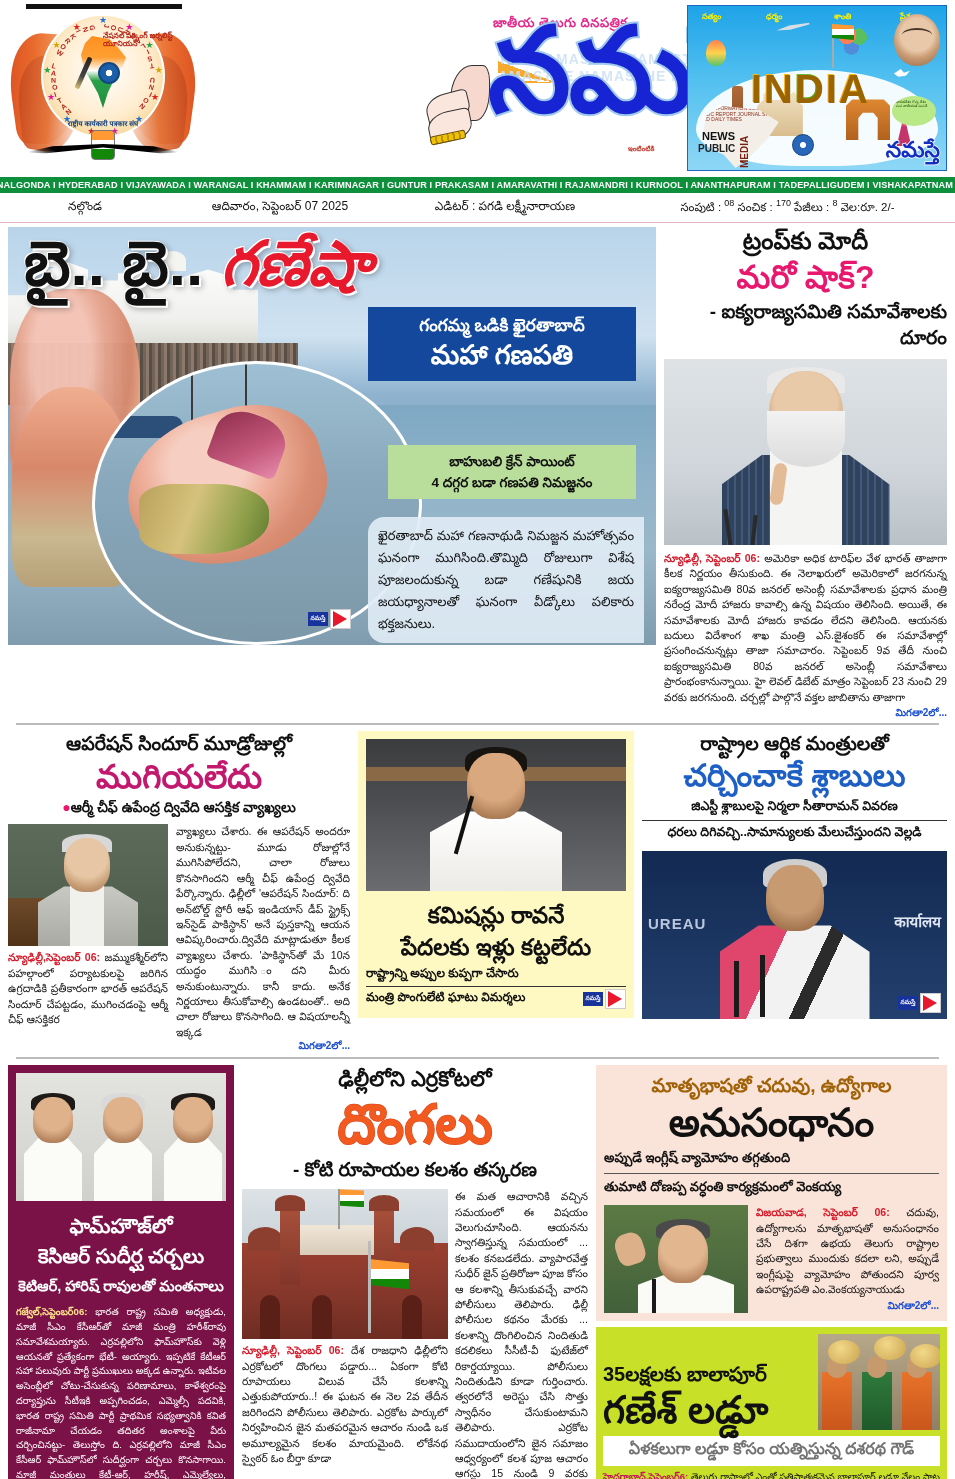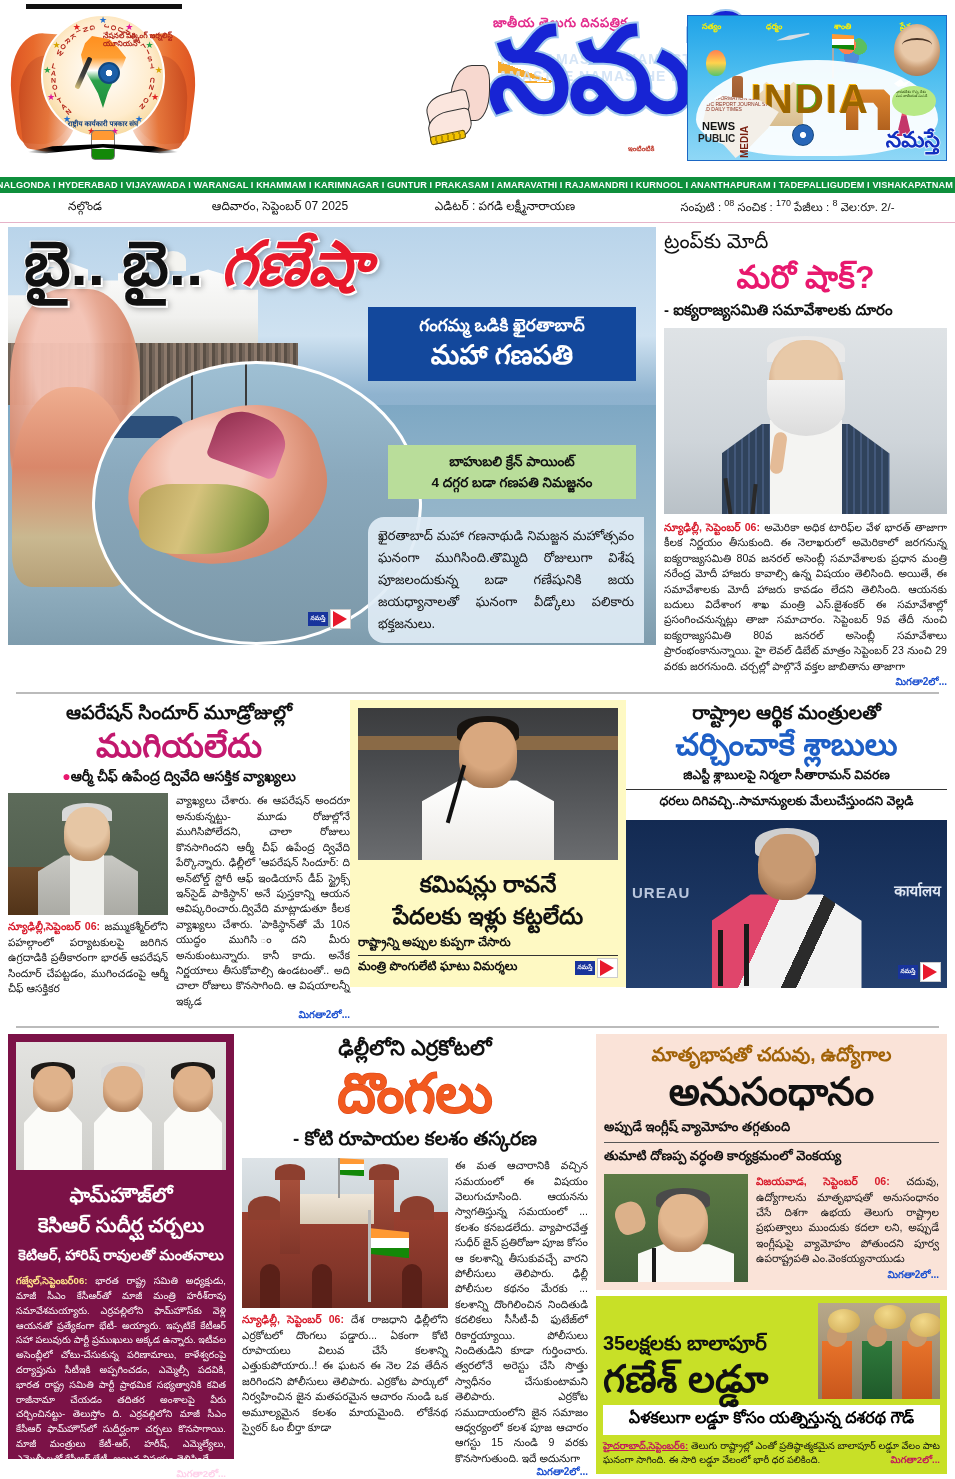--- a/index.html
+++ b/index.html
@@ -129,21 +129,21 @@
   .hands .bangle {
     position:absolute; left:4px; top:68px; width:36px; height:9px;
     background:repeating-linear-gradient(90deg,#f2c200 0 4px,#b89000 4px 6px);
     border:1px solid #6b5400; border-radius:3px; transform:rotate(-12deg);
   }
   .tiny-red {
     position:absolute; left:430px; top:142px; font-size:7px; color:#c0392b; font-weight:bold;
   }
 
   .banner-box {
-    flex:0 0 auto; width:260px; height:146px; margin-left:6px;
+    flex:0 0 auto; width:260px; height:166px; margin-left:6px;
     border:1px solid #1b67c4; position:relative; overflow:hidden;
     background: linear-gradient(180deg,#1fa3e8 0%, #52c0f0 45%, #8fd7f6 100%);
   }
   .banner-box .bword {
     position:absolute; top:6px; font-size:8px; color:#fff200; font-weight:bold;
   }
   .banner-box .cloud {
     position:absolute; left:8px; bottom:4px; width:242px; height:96px;
     background:#fff; border-radius:50% 50% 42% 42% / 62% 62% 38% 38%;
     opacity:.93;
@@ -311,43 +311,43 @@
   }
 
   .lead-body {
     position:absolute; right:12px; bottom:4px; width:276px; z-index:6;
     background:rgba(223,235,245,.92); padding:8px 10px;
     border-radius:16px 0 0 16px;
     font-size:13px; line-height:22px; color:#111; text-align:justify;
   }
 
   
-  .r-kicker { font-size:20px; font-weight:normal; text-align:left; color:#111; line-height:28px; }
+  .r-kicker { font-size:24px; font-weight:bold; text-align:center; color:#111; line-height:28px; }
   .r-head { font-size:32px; font-weight:bold; text-align:center; color:#e8186e; line-height:40px; margin-top:2px; }
-  .r-sub { font-size:15px; font-weight:bold; text-align:left; color:#111; margin-top:4px; }
+  .r-sub { font-size:19px; font-weight:bold; text-align:right; color:#111; margin-top:4px; }
   .r-photo {
     margin-top:6px; width:100%; height:186px; overflow:hidden; position:relative;
     background:linear-gradient(180deg,#dfe3e6 0%,#cfd5da 60%,#b9c1c7 100%);
   }
   .r-photo .head { position:absolute; left:50%; transform:translateX(-50%); top:12px; width:74px; height:88px; border-radius:46% 46% 44% 44%; background:radial-gradient(circle at 50% 36%, #e8c9a8 0 46%, #c99a74 70%, #a87a55 100%); }
   .r-photo .beard { position:absolute; left:50%; transform:translateX(-50%); top:52px; width:78px; height:56px; border-radius:0 0 50% 50%; background:linear-gradient(180deg,#f2f2f2,#dcdcdc); }
   .r-photo .hair { position:absolute; left:50%; transform:translateX(-50%); top:8px; width:78px; height:26px; border-radius:50% 50% 0 0; background:#e9e9e9; }
   .r-photo .vest { position:absolute; left:50%; transform:translateX(-50%); top:96px; width:168px; height:92px; background:repeating-linear-gradient(90deg,#30435c 0 5px,#43587a 5px 7px); clip-path:polygon(24% 0,76% 0,100% 32%,100% 100%,0 100%,0 32%); }
   .r-photo .kurta { position:absolute; left:50%; transform:translateX(-50%); top:92px; width:72px; height:96px; background:#f4f4f2; }
   .r-photo .finger { position:absolute; left:108px; top:104px; width:13px; height:42px; background:#e4bb97; border-radius:7px; transform:rotate(8deg); }
   .r-photo .mic1 { position:absolute; left:62px; top:150px; width:4px; height:38px; background:#2a2a2a; transform:rotate(-8deg); }
   .r-photo .mic2 { position:absolute; left:88px; top:156px; width:4px; height:32px; background:#2a2a2a; transform:rotate(6deg); }
 
   .body-text { font-size:10.6px; line-height:15.4px; color:#111; text-align:justify; }
   .dateline { color:#d81b2b; font-weight:bold; }
   .cont { color:#1b4fd0; font-weight:bold; font-size:10px; }
   .cont-right { text-align:right; display:block; }
 
   
-  .row2 { display:flex; margin-top:6px;justify-content:flex-end; }
+  .row2 { display:flex; gap:8px; margin-top:6px;justify-content:flex-end; }
   .c2a { width:342px; }
   .c2b { width:276px; }
   .c2c { flex:1; }
 
   .r2-kicker { font-size:19px; font-weight:bold; text-align:center; color:#111; line-height:25px; }
   .r2-head { font-size:33px; font-weight:bold; text-align:center; color:#c2186e; line-height:41px; }
   .r2-sub { font-size:14px; font-weight:bold; text-align:center; color:#111; margin-top:2px; }
   .r2-sub .bullet { color:#e8186e; }
 
   .two-col { display:flex; gap:8px; margin-top:5px; }
@@ -456,21 +456,21 @@
   .lime .lh { font-size:38px; font-weight:bold; color:#111; line-height:46px; }
   .lime .lrow { display:flex; align-items:flex-start; gap:6px; }
   .lime .ltext { flex:1; }
   .lime .lph { width:122px; height:96px; overflow:hidden; position:relative; background:linear-gradient(180deg,#b8a88a 0%,#8f7f66 100%); flex:0 0 auto; }
   .lime .lph .laddu { position:absolute; width:32px; height:24px; border-radius:50%; background:radial-gradient(circle at 40% 34%,#f2d98a,#c9a24d); }
   .lime .lph .l1 { left:10px; top:6px; } .lime .lph .l2 { left:56px; top:2px; } .lime .lph .l3 { left:92px; top:10px; }
   .lime .lph .pr { position:absolute; bottom:0; width:30px; height:58px; background:linear-gradient(180deg,#e8732a,#c9561c); }
   .lime .lph .pr1 { left:4px; } .lime .lph .pr2 { left:44px; background:linear-gradient(180deg,#2f7a3c,#1f5a2a); } .lime .lph .pr3 { left:84px; }
   .lime .lph .hd { position:absolute; width:20px; height:22px; border-radius:46%; background:#c79a6e; }
   .lime .lph .hd1 { left:9px; bottom:52px; } .lime .lph .hd2 { left:49px; bottom:52px; } .lime .lph .hd3 { left:89px; bottom:52px; }
-  .lime .lsub { background:#ffffff; color:#000000; font-size:16px; font-weight:bold; text-align:center; padding:4px 2px; margin-top:3px; }
+  .lime .lsub { background:#ffffff; color:#737373; font-size:16px; font-weight:bold; text-align:center; padding:4px 2px; margin-top:3px; }
   .lime .lbody { font-size:9.6px; line-height:14px; color:#111; margin-top:4px; text-align:justify; }
   .lime .ldate { color:#c2185b; font-weight:bold; text-decoration:underline; }
   .lime .lcont { color:#c2185b; font-weight:bold; float:right; }
 </style>
 </head>
 <body>
 
 <div class="masthead">
 
   <div class="nwju-logo">

